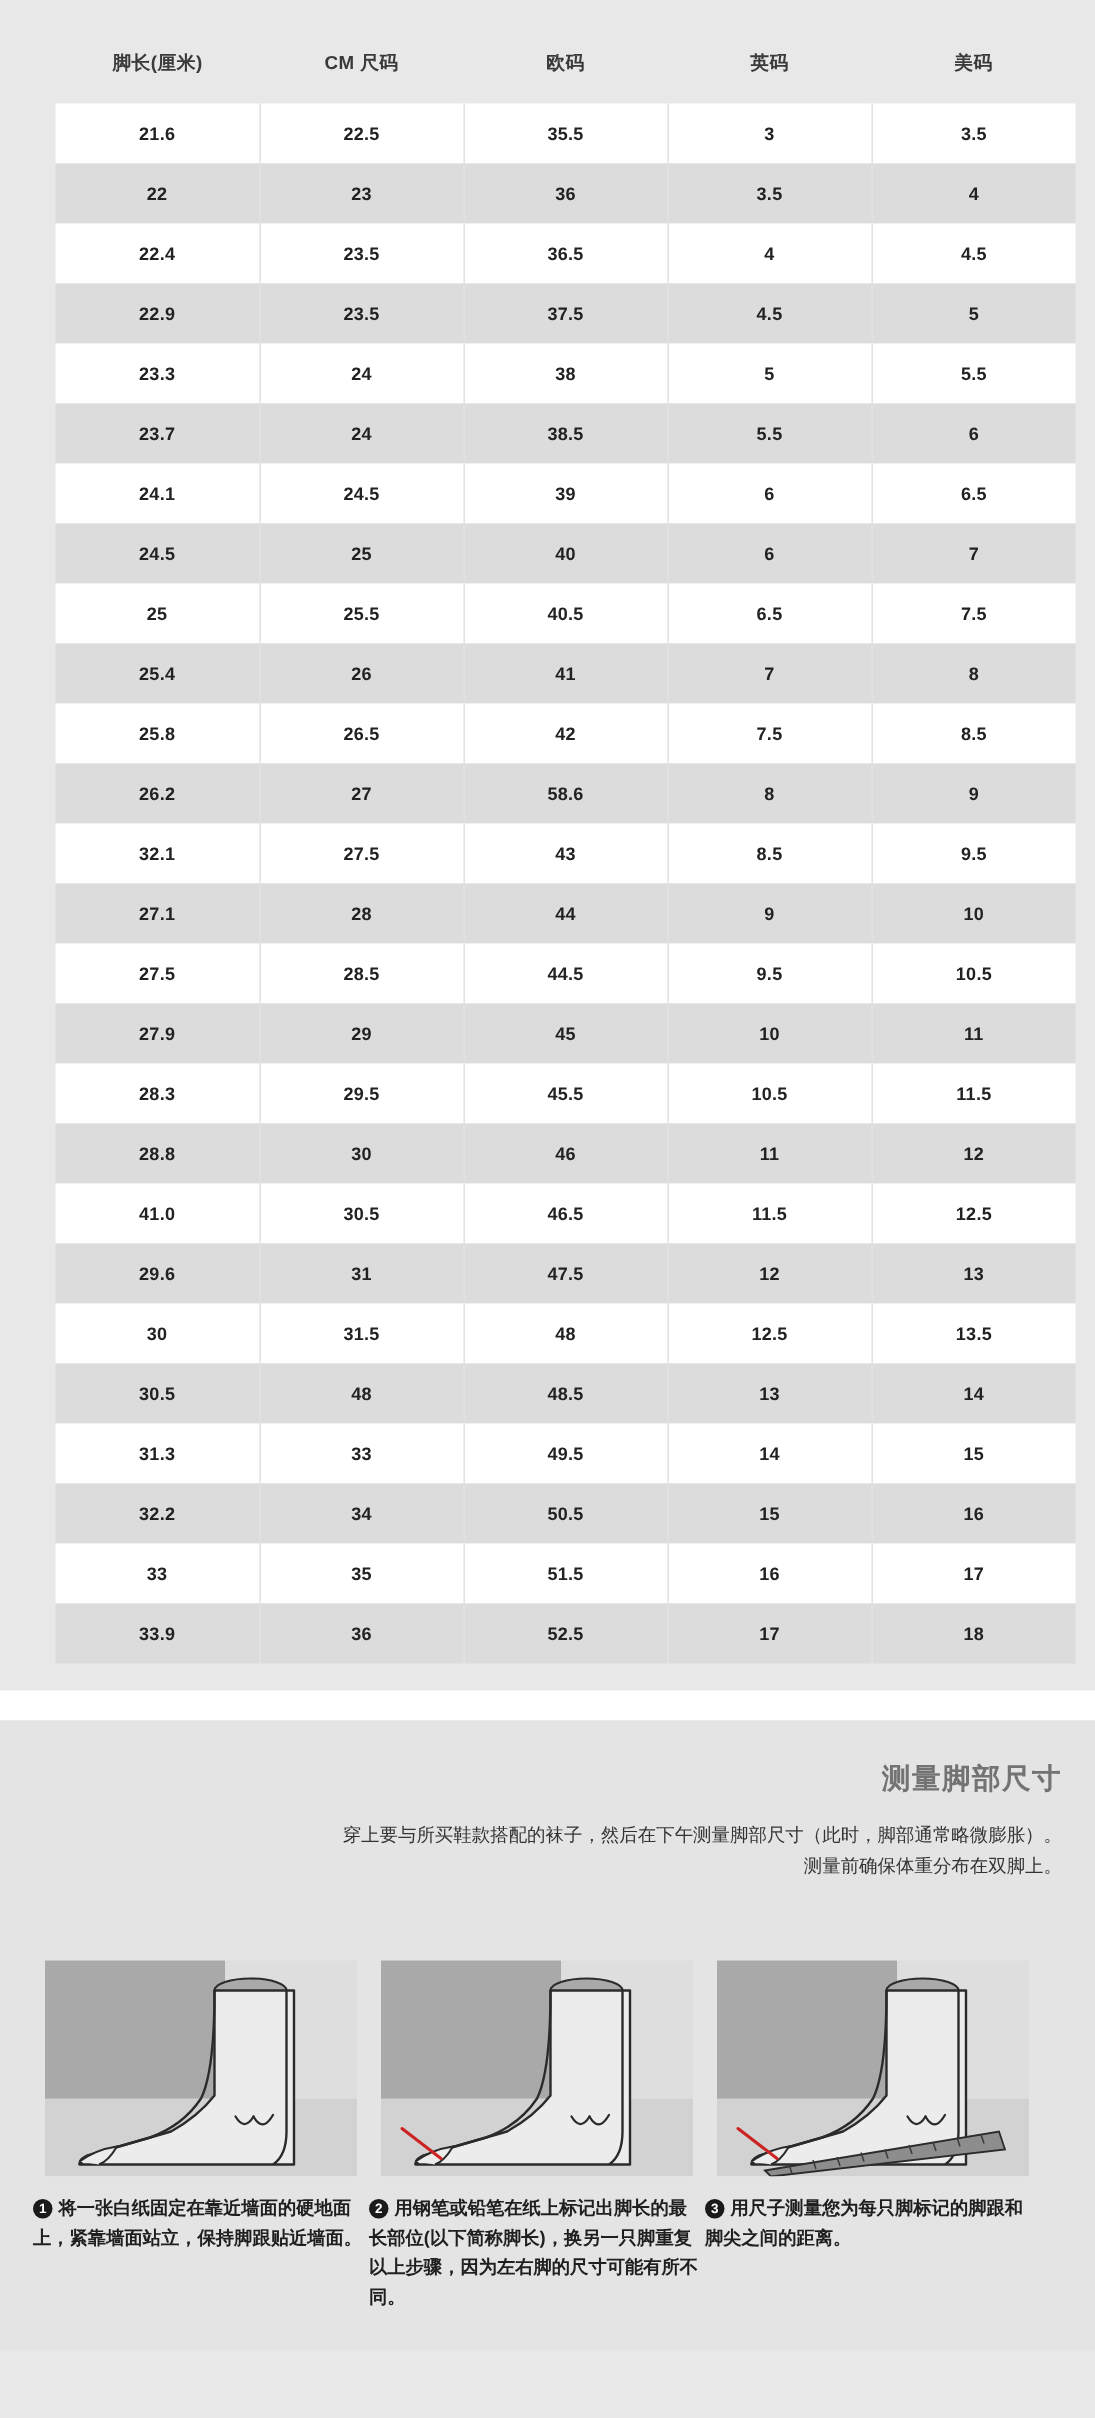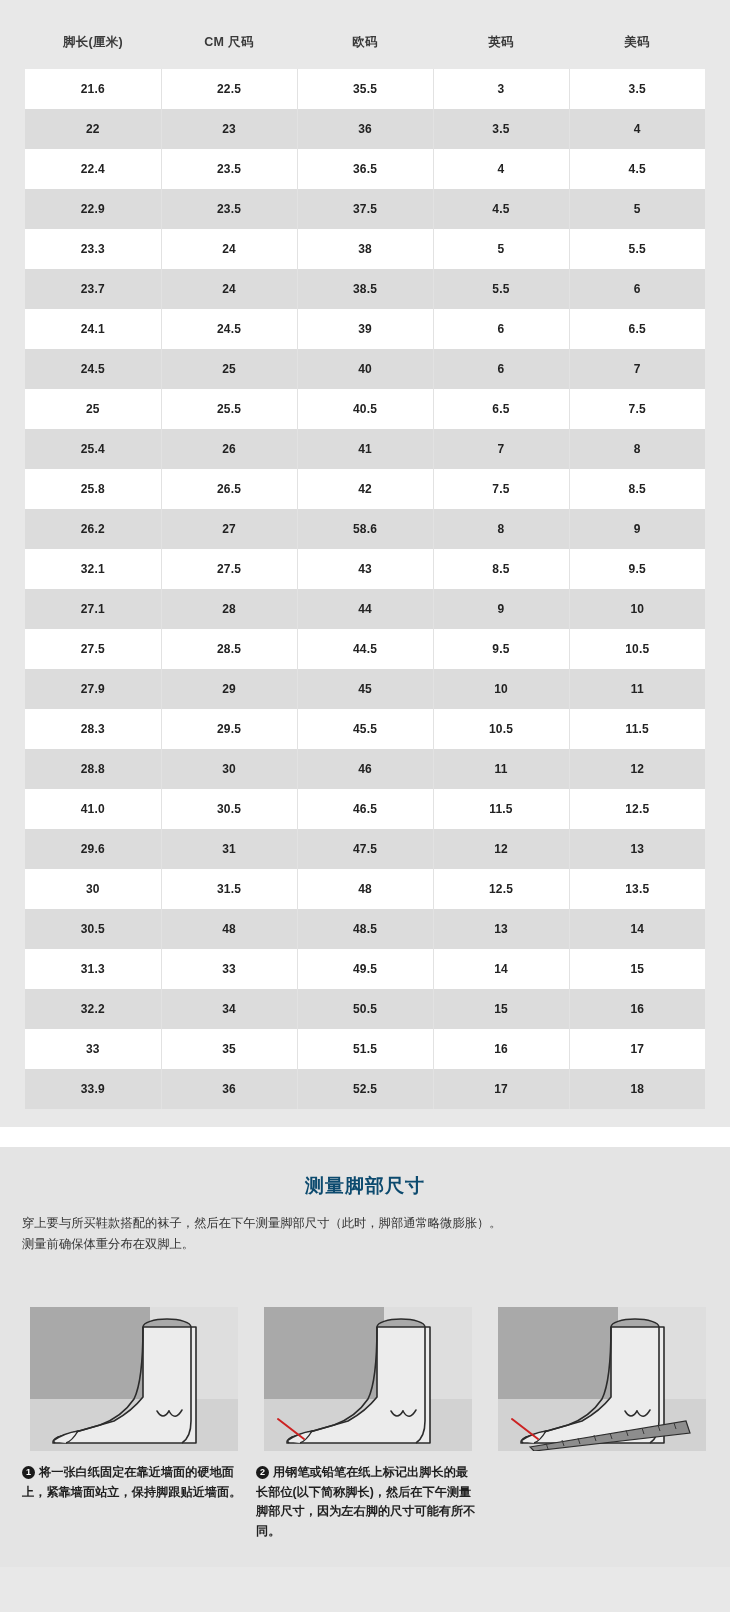--- a/index.html
+++ b/index.html
@@ -8,21 +8,21 @@
     background: #e8e8e8;
     font-family: "Liberation Sans", "DejaVu Sans", sans-serif;
   }
   body { width: 730px; height: 1612px; overflow: hidden; }
 
   .page { width: 730px; position: relative; }
 
   
   .table-section {
     background: #e8e8e8;
-    padding: 22px 25px 18px 25px;
+    padding: 22px 25px 18px 37px;
   }
   table.size-table {
     width: 680px;
     border-collapse: collapse;
     table-layout: fixed;
   }
   table.size-table th {
     font-size: 12.5px;
     font-weight: bold;
     color: #3a3a3a;
@@ -47,37 +47,36 @@
 
   
   .section-gap { height: 20px; background: #ffffff; }
 
   
   .measure-section {
     background: #e4e4e4;
     padding: 26px 22px 26px 22px;
   }
   .measure-title {
-    text-align: center;
+    text-align: right;
     font-size: 19px;
     font-weight: bold;
-    color: #0c4a6e;
+    color: #737373;
     letter-spacing: 1px;
     margin-bottom: 14px;
   }
   .measure-sub {
-    text-align: left;
+    text-align: right;
     font-size: 12.3px;
     color: #333;
     line-height: 21px;
   }
 
   .panels {
     display: flex;
-    gap: 10px;
     margin-top: 16px;
   }
   .panel { width: 224px; }
 
   .illus {
     position: relative;
     width: 224px;
     height: 180px;
     overflow: hidden;
     background: #e4e4e4;
@@ -352,21 +351,21 @@
             <path d="M121 56 L121 126 Q110 140 92 150 L40 165 Q30 168 31 172 L174 172 L174 56 Z" fill="#ececec" stroke="#2b2b2b" stroke-width="1.6" stroke-linejoin="round"></path>
             <path d="M121 56 Q121 110 112 128 Q100 146 78 154 L36 166 Q30 169 33 172" fill="none" stroke="#2b2b2b" stroke-width="1.6"></path>
             <path d="M169 56 L169 150 Q169 166 160 172" fill="none" stroke="#2b2b2b" stroke-width="1.6"></path>
             <path d="M135 140 Q141 150 147 140" fill="none" stroke="#2b2b2b" stroke-width="1.5" stroke-linecap="round"></path>
             <path d="M147 140 Q153 151 160 139" fill="none" stroke="#2b2b2b" stroke-width="1.5" stroke-linecap="round"></path>
             <path d="M31 170 Q42 162 56 160 Q50 170 44 172" fill="#ececec" stroke="#2b2b2b" stroke-width="1.4"></path>
             <line x1="22" y1="148" x2="48" y2="168" stroke="#cc2222" stroke-width="2" stroke-linecap="round"></line>
           </svg>
         </div>
         <div class="caption">
-          <span class="num-badge">2</span><span>用钢笔或铅笔在纸上标记出脚长的最长部位(以下简称脚长)，然后在下午测量脚部尺寸，因为左右脚的尺寸可能有所不同。</span>
+          <span class="num-badge">2</span><span>用钢笔或铅笔在纸上标记出脚长的最长部位(以下简称脚长)，换另一只脚重复以上步骤，因为左右脚的尺寸可能有所不同。</span>
         </div>
       </div>
 
       <div class="panel">
         <div class="illus">
           <svg viewBox="0 0 224 180" xmlns="http://www.w3.org/2000/svg">
             <rect x="0" y="0" width="224" height="180" fill="#e4e4e4"></rect>
             <rect x="8" y="36" width="120" height="96" fill="#a9a9a9"></rect>
             <rect x="8" y="128" width="208" height="52" fill="#d2d2d2"></rect>
             <rect x="128" y="36" width="88" height="92" fill="#dedede"></rect>
@@ -385,17 +384,20 @@
               <line x1="104" y1="164" x2="106" y2="170" stroke="#3a3a3a" stroke-width="1"></line>
               <line x1="120" y1="162" x2="122" y2="168" stroke="#3a3a3a" stroke-width="1"></line>
               <line x1="136" y1="159" x2="138" y2="165" stroke="#3a3a3a" stroke-width="1"></line>
               <line x1="152" y1="157" x2="154" y2="163" stroke="#3a3a3a" stroke-width="1"></line>
               <line x1="168" y1="154" x2="170" y2="160" stroke="#3a3a3a" stroke-width="1"></line>
               <line x1="184" y1="152" x2="186" y2="158" stroke="#3a3a3a" stroke-width="1"></line>
             </g>
             <line x1="22" y1="148" x2="48" y2="168" stroke="#cc2222" stroke-width="2" stroke-linecap="round"></line>
           </svg>
         </div>
+        <div class="caption">
+          <span class="num-badge">3</span><span>用尺子测量您为每只脚标记的脚跟和脚尖之间的距离。</span>
+        </div>
       </div>
 
     </div>
   </div>
 </div>
 
 </body></html>

